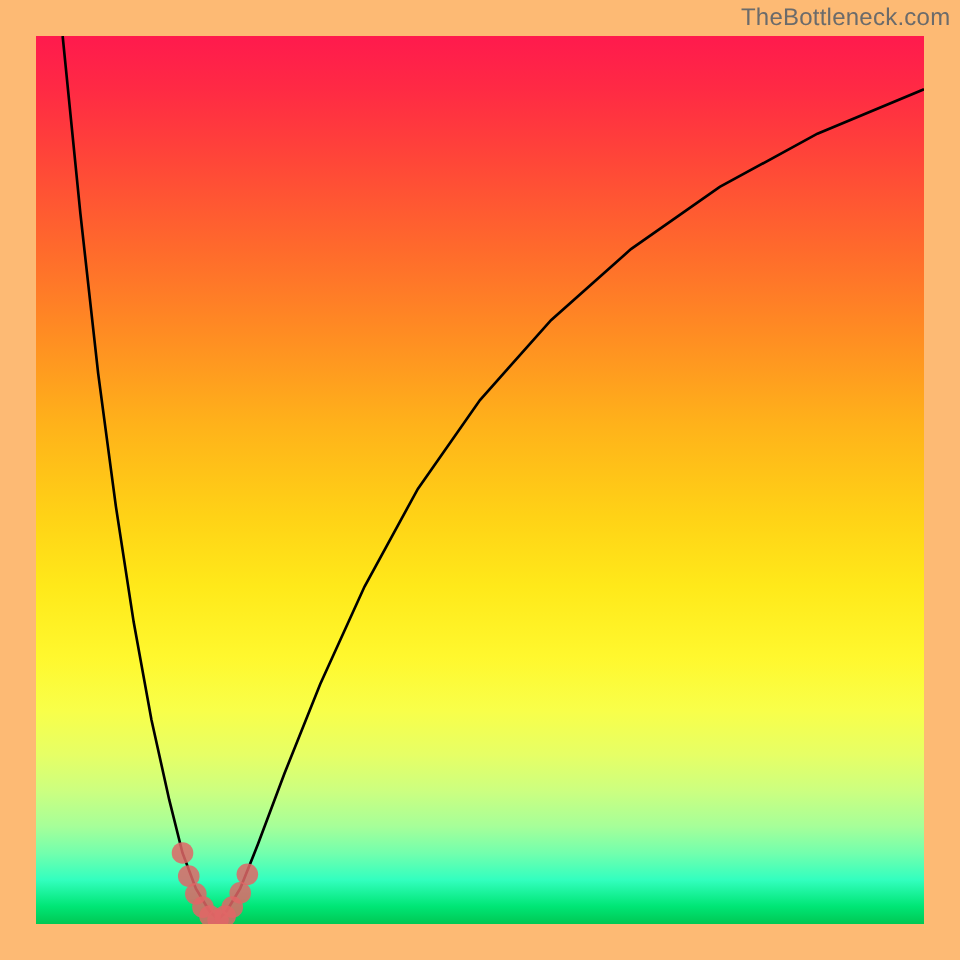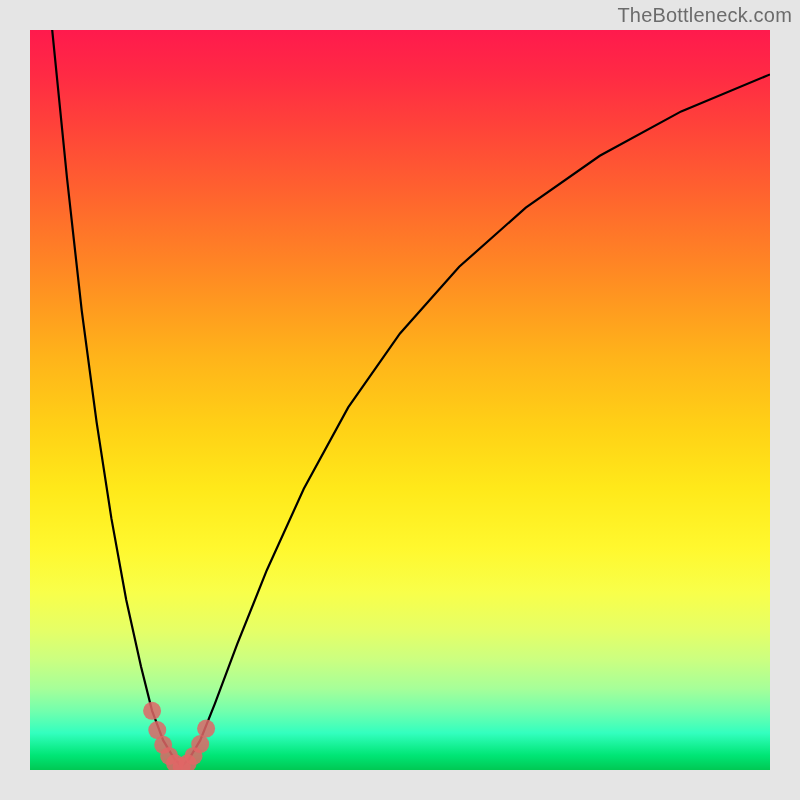--- a/index.html
+++ b/index.html
@@ -8,21 +8,21 @@
     width: 800px;
     height: 800px;
     overflow: hidden;
     background: #000;
     font-family: Arial, Helvetica, sans-serif;
   }
   .outer {
     position: relative;
     width: 800px;
     height: 800px;
-    background: #e5e5e5;
+    background: #fdba74;
   }
   .plot {
     position: absolute;
     left: 30px;
     top: 30px;
     width: 740px;
     height: 740px;
     
     background: linear-gradient(to bottom,
       #ff1a4d 0%,

